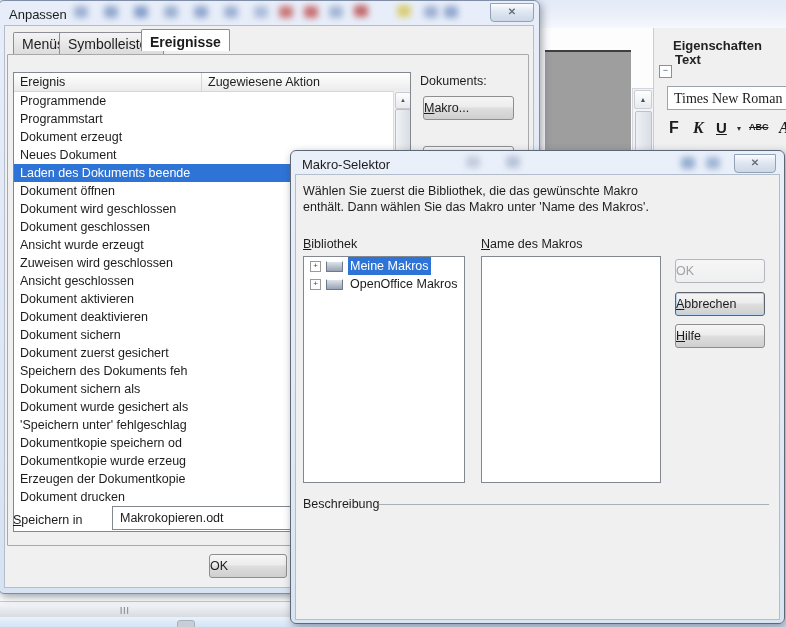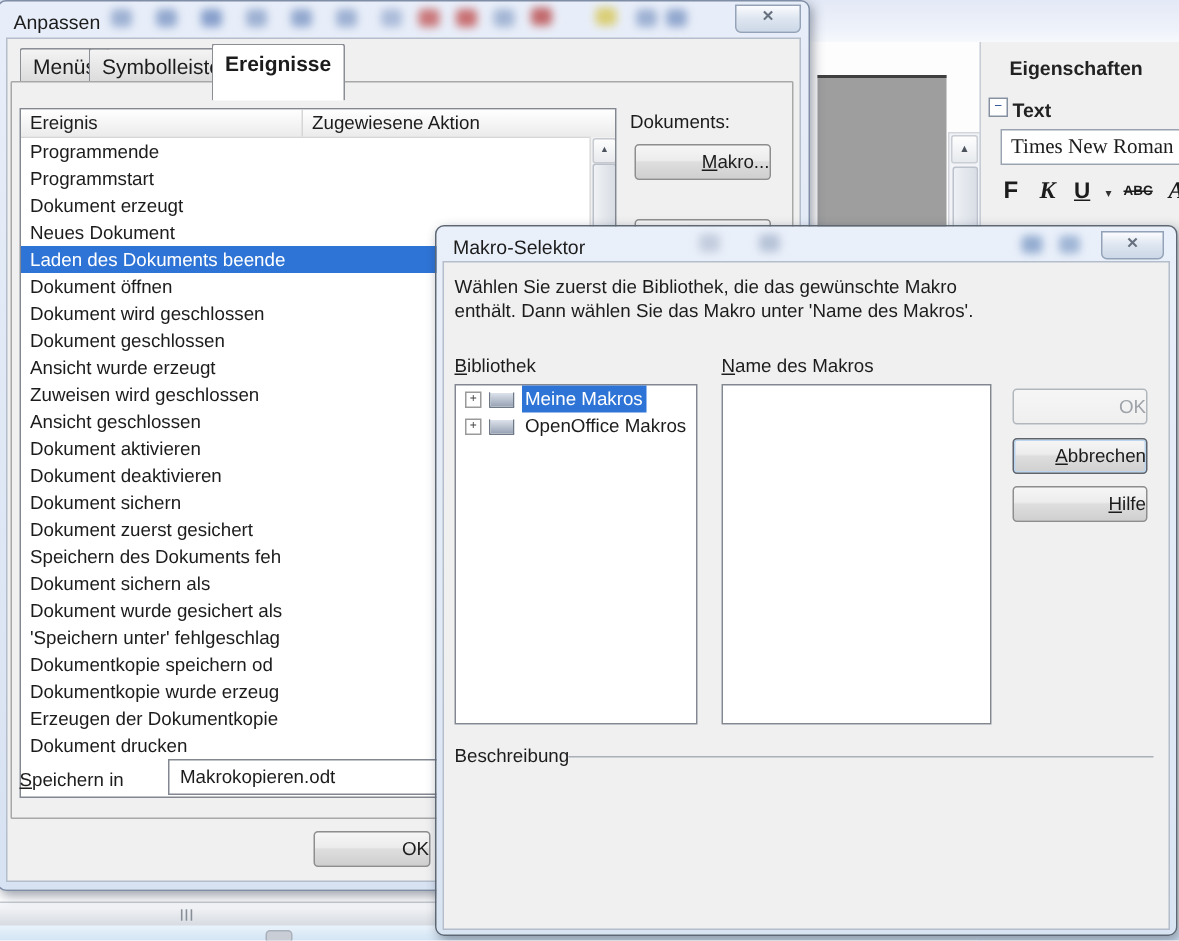--- a/index.html
+++ b/index.html
@@ -22,21 +22,21 @@
   .scroll-arrow{left:1px;top:1px;width:16px;height:17px;
     background:linear-gradient(#fefefe,#e7eaee);border:1px solid #c9cdd4;border-radius:2px;
     font-size:7px;color:#4d535c;text-align:center;line-height:17px;}
   .doc-vthumb{left:2px;top:22px;width:15px;height:46px;border-radius:2px;
     background:linear-gradient(90deg,#eef1f5,#d9dee6);border:1px solid #bcc2cc;}
   .sidebar{left:653px;top:28px;width:133px;height:599px;background:#f0f0f0;
     border-left:1px solid #c6cdd7;}
   .sb-title{left:19px;top:10px;font-weight:bold;font-size:13px;color:#222;}
   .sb-collapse{left:5px;top:37px;width:11px;height:11px;background:#fff;
     border:1px solid #8590a0;font-size:9px;line-height:9px;text-align:center;color:#2b5797;}
-  .sb-section{left:21px;top:38px;font-weight:bold;font-size:13px;color:#222;}
+  .sb-section{left:21px;top:24px;font-weight:bold;font-size:13px;color:#222;}
   .sb-font{left:13px;top:58px;width:126px;height:24px;background:#fff;
     border:1px solid #9aa3b0;font-family:"Liberation Serif",serif;font-size:14px;
     line-height:23px;padding-left:6px;box-sizing:border-box;white-space:nowrap;overflow:hidden;}
   .fmt-row{left:13px;top:88px;width:120px;height:30px;}
   .fmt{position:absolute;top:3px;cursor:default;}
   .fmt-b{left:2px;font-weight:bold;font-size:16px;}
   .fmt-i{left:26px;font-family:"Liberation Serif",serif;font-style:italic;font-weight:bold;font-size:16px;}
   .fmt-u{left:49px;font-weight:bold;font-size:15px;text-decoration:underline;}
   .fmt-dd{left:70px;top:8px;font-size:8px;color:#333;}
   .fmt-s{left:82px;top:6px;font-weight:bold;font-size:9px;text-decoration:line-through;}
@@ -56,39 +56,39 @@
   .dlg{border-radius:6px;box-shadow:2px 3px 8px rgba(40,50,70,.45);}
   .dlg-frame1{background:linear-gradient(#e8eef9,#d7e2f2);border:1px solid #7f8ea6;}
   .dlg-frame2{background:linear-gradient(#eaf0fa,#d9e4f3);border:1px solid #5e6875;}
   .dlg-title{font-size:13px;color:#1c1c1c;}
   .close-btn{width:42px;height:17px;border:1px solid #93a2b6;border-radius:0 0 4px 4px;
     background:linear-gradient(#fbfcfe,#dde5f0 50%,#cdd8e7);
     color:#66707e;font-size:10px;font-weight:bold;text-align:center;line-height:16px;cursor:default;}
   .dlg-content{background:#f0f0f0;border:1px solid #b3bdcb;}
   .btn{border:1px solid #8e8e8e;border-radius:3px;color:#1c1c1c;
     background:linear-gradient(#f6f6f6,#ececec 45%,#dedede 50%,#cfcfcf);
-    font-size:12.5px;text-align:right;cursor:default;box-sizing:border-box;}
+    font-size:12.5px;text-align:left;cursor:default;box-sizing:border-box;}
   .btn-disabled{border:1px solid #b2b7bd;color:#9ea3a9;
     background:linear-gradient(#f6f6f6,#efefef);}
   .btn-default{border:1px solid #5d646e;box-shadow:inset 0 0 0 1px #bcd5ee;}
 
   
   .blur-dot{position:absolute;width:14px;height:12px;border-radius:3px;filter:blur(3px);opacity:.8;}
 
   
   .dlg1{left:-2px;top:0;width:540px;height:592px;}
   .dlg1 .close-btn{left:491px;top:2px;}
   .dlg1-title{left:10px;top:6px;}
   .dlg1-content{left:5px;top:24px;width:528px;height:561px;}
   .tab{position:absolute;height:22px;background:linear-gradient(#f4f4f4,#dcdcdc);
     border:1px solid #8b8e95;border-bottom:none;border-radius:2px 2px 0 0;
     font-size:14px;text-align:right;line-height:22px;padding:0 8px;box-sizing:border-box;}
   .tab1{left:14px;top:31px;}
   .tab2{left:60px;top:31px;}
-  .tab3{left:142px;top:28px;height:38px;background:#fff;font-weight:bold;line-height:25px;z-index:3;}
+  .tab3{left:142px;top:28px;height:22px;background:#fff;font-weight:bold;line-height:25px;z-index:3;}
   .tab-panel{left:8px;top:53px;width:520px;height:490px;border:1px solid #a8a8a8;
     background:#f0f0f0;border-radius:1px;}
   .list-box{left:14px;top:71px;width:398px;height:460px;background:#fff;
     border:1px solid #828790;overflow:hidden;box-sizing:border-box;}
   .list-header{display:flex;height:18px;background:linear-gradient(#ffffff,#ebebeb);
     border-bottom:1px solid #d6d6d6;font-size:12.5px;}
   .lh1{width:181px;padding-left:6px;line-height:18px;border-right:1px solid #d6d6d6;}
   .lh2{flex:1;padding-left:6px;line-height:18px;}
   .lrow{height:18px;line-height:18px;padding-left:6px;white-space:nowrap;font-size:12.5px;}
   .lrow.sel{background:#2e74d6;color:#fff;}

